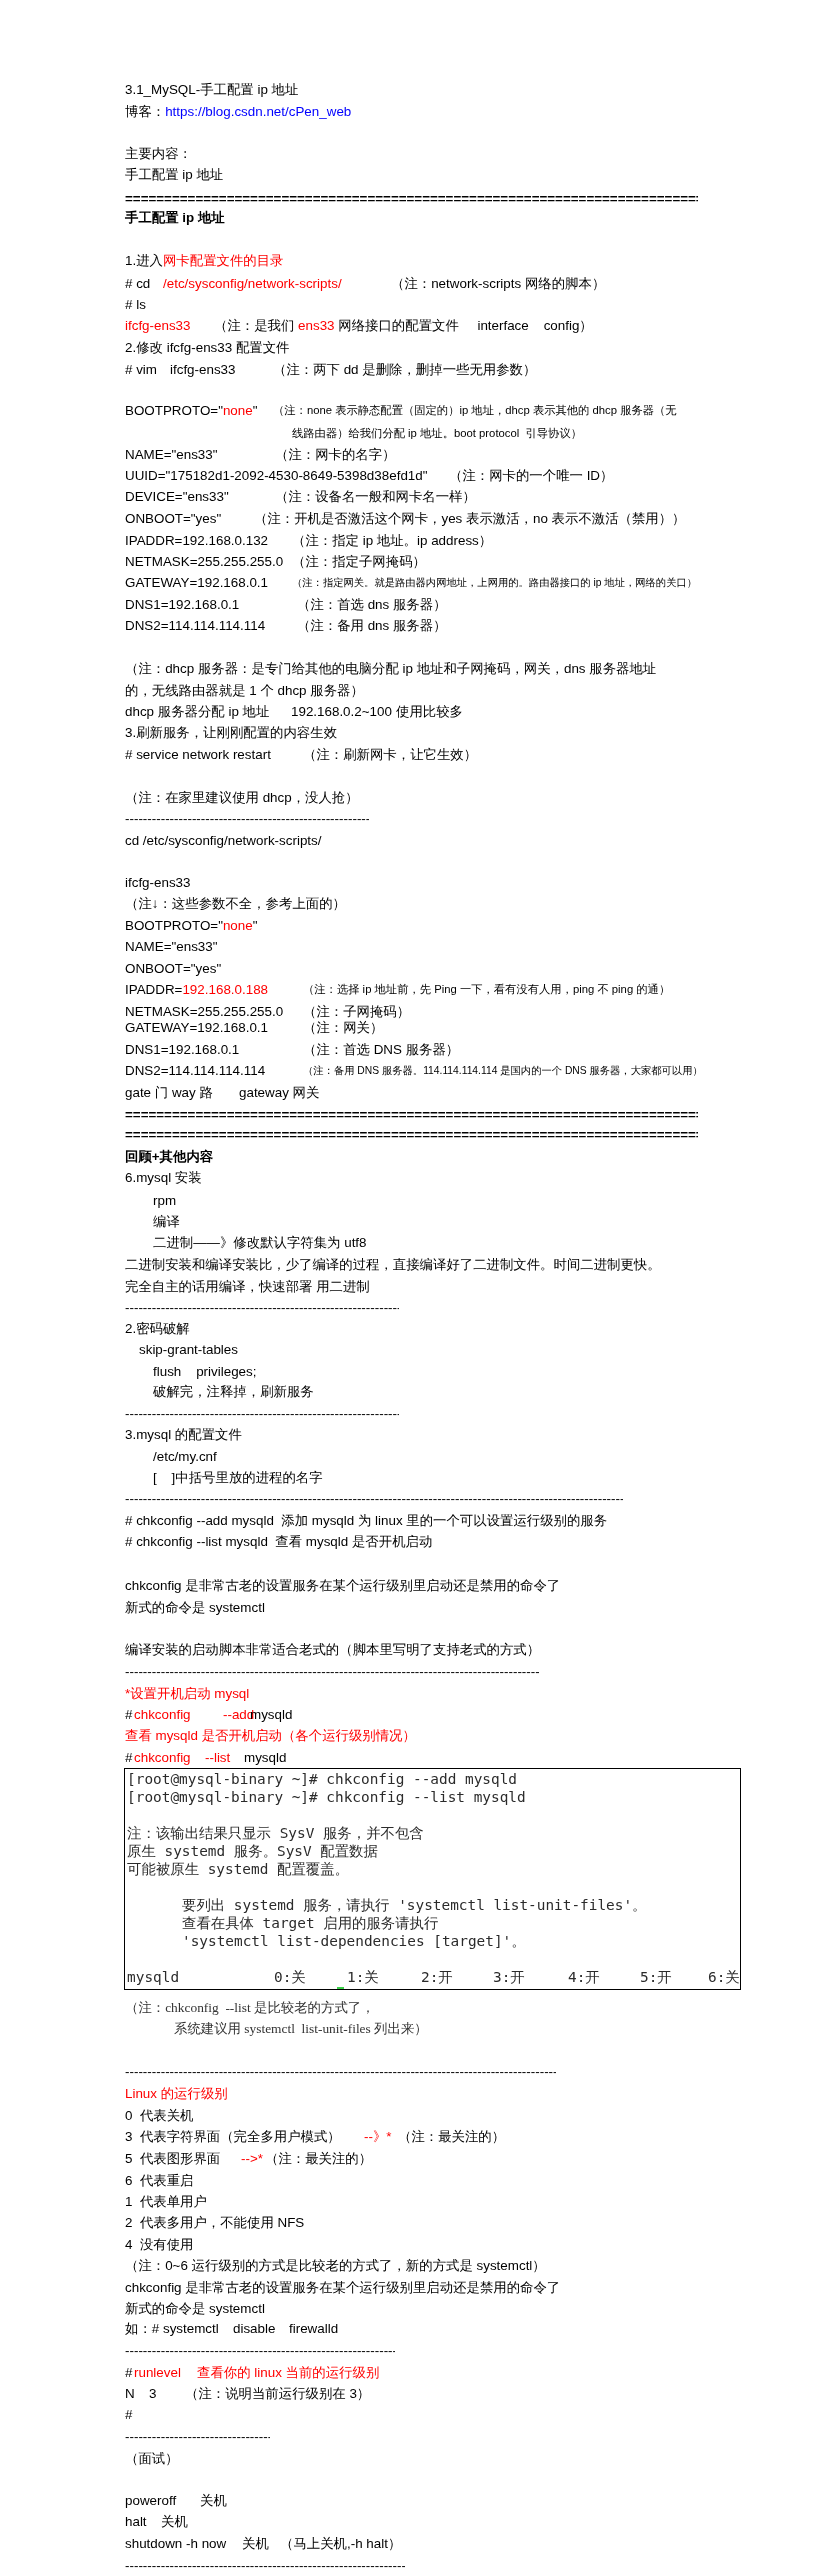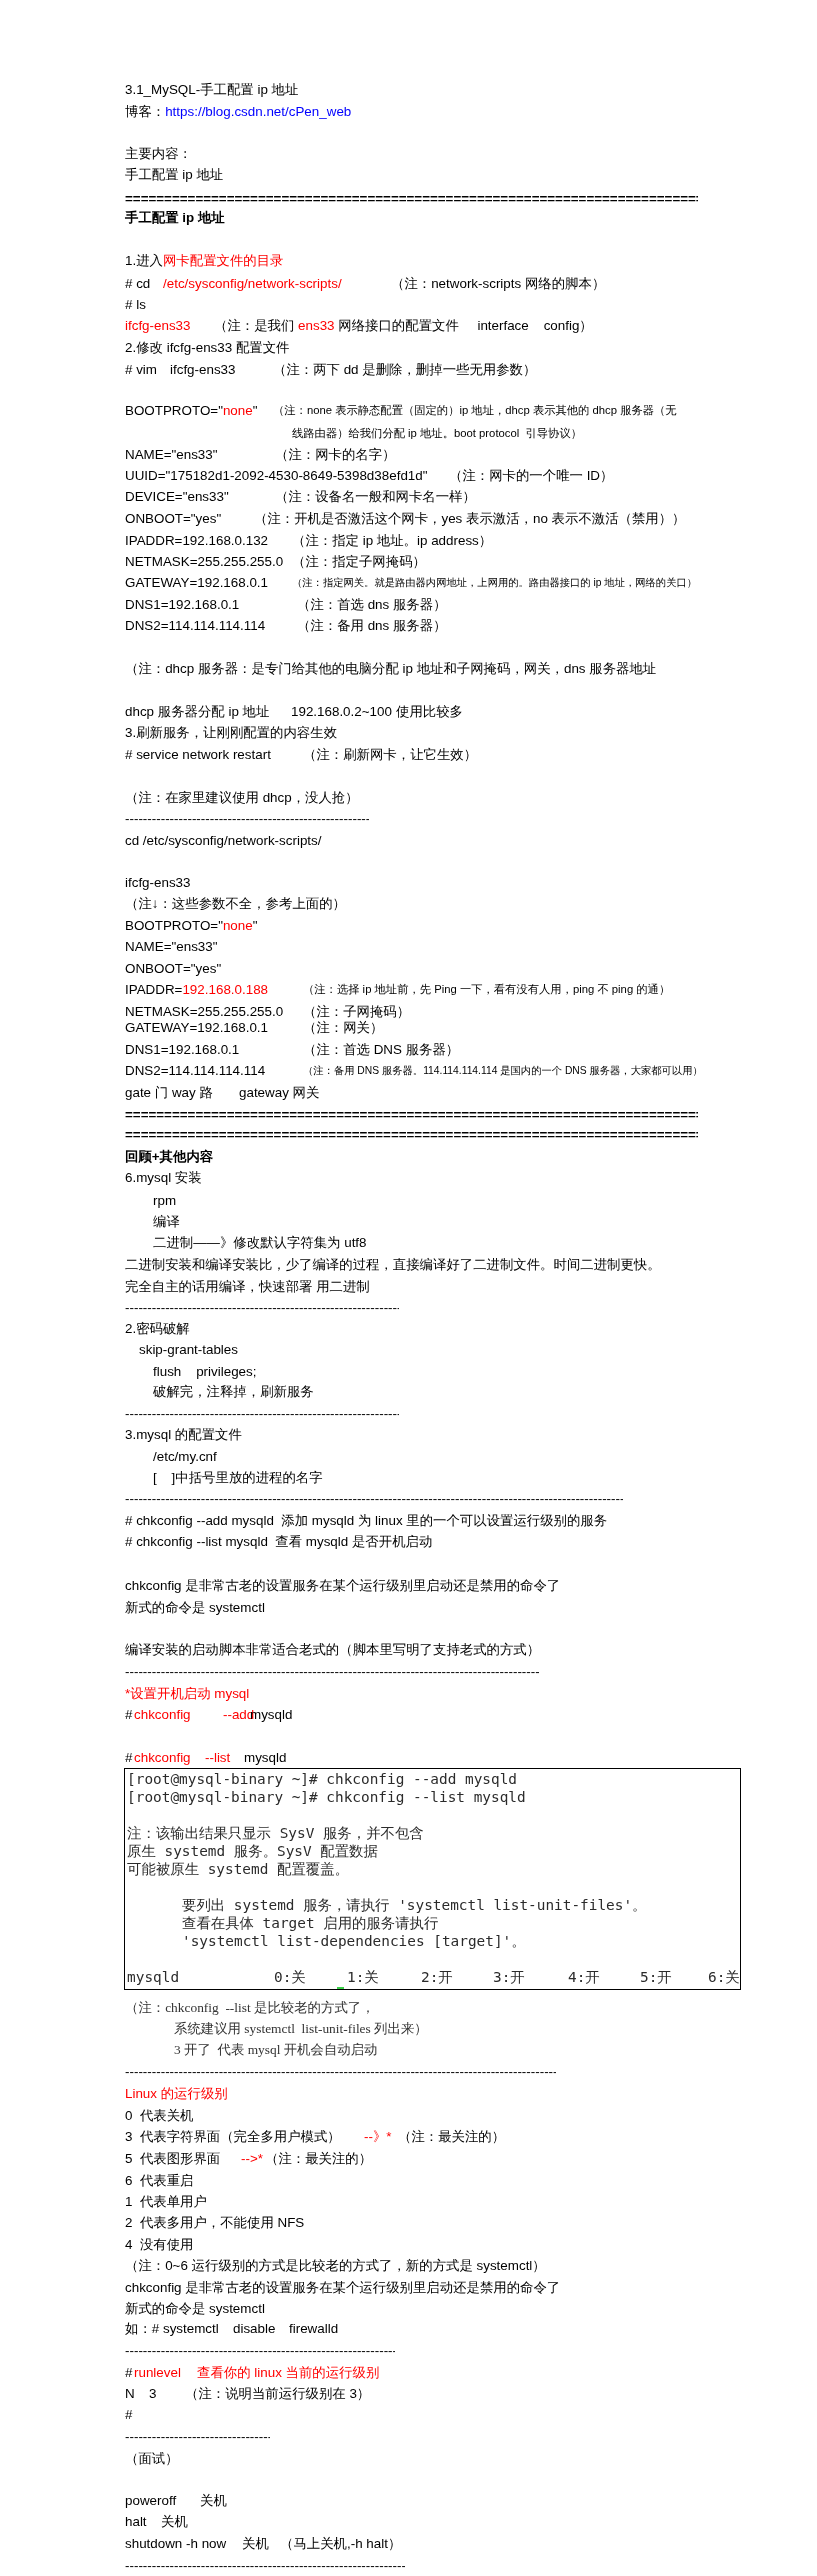--- a/index.html
+++ b/index.html
@@ -113,20 +113,23 @@
     <span class="s" style="left:297px">（注：首选 dns 服务器）</span>
   </div>
   <div class="ln" style="top:615px">
     <span class="s" style="left:125px">DNS2=114.114.114.114</span>
     <span class="s" style="left:297px">（注：备用 dns 服务器）</span>
   </div>
 
   <div class="ln" style="top:658px">
     <span class="s" style="left:125px">（注：dhcp 服务器：是专门给其他的电脑分配 ip 地址和子网掩码，网关，dns 服务器地址</span>
   </div>
+  <div class="ln" style="top:680px">
+    <span class="s" style="left:125px">的，无线路由器就是 1 个 dhcp 服务器）</span>
+  </div>
   <div class="ln" style="top:701px">
     <span class="s" style="left:125px">dhcp 服务器分配 ip 地址</span>
     <span class="s" style="left:291px">192.168.0.2~100</span>
     <span class="s" style="left:396px">使用比较多</span>
   </div>
   <div class="ln" style="top:722px">
     <span class="s" style="left:125px">3.刷新服务，让刚刚配置的内容生效</span>
   </div>
   <div class="ln" style="top:744px">
     <span class="s" style="left:125px"># service network restart</span>
@@ -259,20 +262,23 @@
   </div>
 
   <div class="ln" style="top:1683px">
     <span class="s red" style="left:125px">*设置开机启动 mysql</span>
   </div>
   <div class="ln" style="top:1704px">
     <span class="s" style="left:125px">#</span>
     <span class="s red" style="left:134px">chkconfig</span>
     <span class="s red" style="left:223px">--add</span>
     <span class="s" style="left:250px">mysqld</span>
+  </div>
+  <div class="ln" style="top:1725px">
+    <span class="s red" style="left:125px">查看 mysqld 是否开机启动（各个运行级别情况）</span>
   </div>
   <div class="ln" style="top:1747px">
     <span class="s" style="left:125px">#</span>
     <span class="s red" style="left:134px">chkconfig</span>
     <span class="s red" style="left:205px">--list</span>
     <span class="s" style="left:244px">mysqld</span>
   </div>
 
   <div class="term">
     <span class="tl" style="top:1px;left:2.1px">[root@mysql-binary ~]# chkconfig --add mysqld</span>
@@ -293,23 +299,20 @@
     <span class="tl" style="top:199px;left:583px">6:关</span>
   </div>
   <div class="cursor"></div>
 
   <div class="ln" style="top:1997px">
     <span class="s serif" style="left:125px">（注：chkconfig  --list 是比较老的方式了，</span>
   </div>
   <div class="ln" style="top:2018px">
     <span class="s serif" style="left:174px">系统建议用 systemctl  list-unit-files 列出来）</span>
   </div>
-  <div class="ln" style="top:2039px">
-    <span class="s serif" style="left:174px">3 开了  代表 mysql 开机会自动启动</span>
-  </div>
   <div class="ln" style="top:2061px">
     <span class="s rule" style="left:125px;width:431px">---------------------------------------------------------------------------------------------------------</span>
   </div>
 
   <div class="ln" style="top:2083px">
     <span class="s red" style="left:125px">Linux 的运行级别</span>
   </div>
   <div class="ln" style="top:2105px">
     <span class="s" style="left:125px">0  代表关机</span>
   </div>

